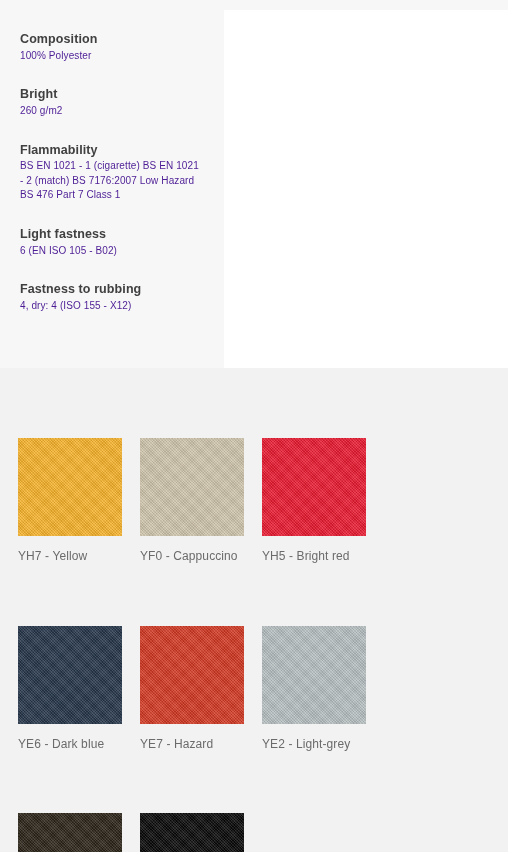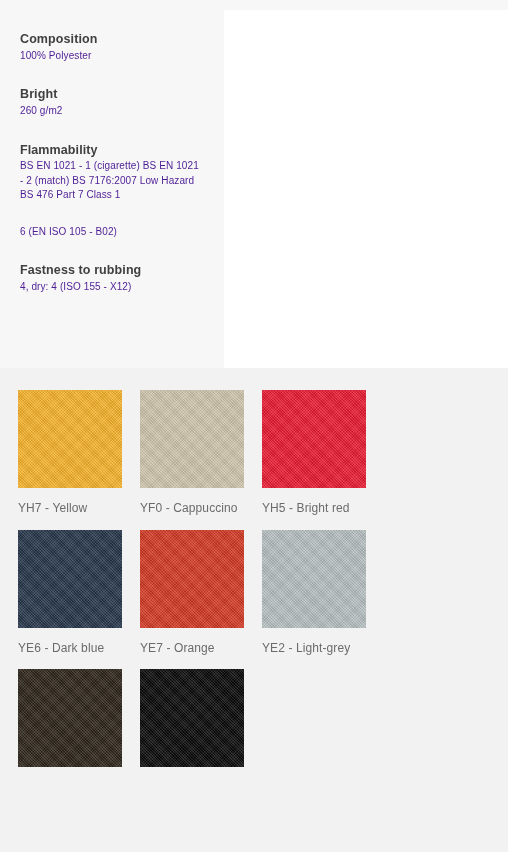--- a/index.html
+++ b/index.html
@@ -70,20 +70,21 @@
     display: flex;
     flex-wrap: wrap;
     padding-left: 18px;
     width: 490px;
     box-sizing: border-box;
   }
   .swatch-cell {
     width: 104px;
     margin-right: 18px;
     margin-bottom: 13px;
+    margin-top: 48px;
   }
   .swatch-chip {
     width: 104px;
     height: 98px;
     background-image:
       repeating-linear-gradient(45deg, rgba(255,255,255,0.11) 0 1px, rgba(0,0,0,0.07) 1px 2px),
       repeating-linear-gradient(-45deg, rgba(255,255,255,0.07) 0 1px, rgba(0,0,0,0.05) 1px 2px);
   }
   .swatch-label {
     font-size: 12px;
@@ -109,20 +110,21 @@
       <div class="spec-title">Bright</div>
       <div class="spec-value">260 g/m2</div>
     </div>
 
     <div class="spec-block">
       <div class="spec-title">Flammability</div>
       <div class="spec-value">BS EN 1021 - 1 (cigarette) BS EN 1021 - 2 (match) BS 7176:2007 Low Hazard BS 476 Part 7 Class 1</div>
     </div>
 
     <div class="spec-block">
+      <div class="spec-title">Light fastness</div>
       <div class="spec-value">6 (EN ISO 105 - B02)</div>
     </div>
 
     <div class="spec-block">
       <div class="spec-title">Fastness to rubbing</div>
       <div class="spec-value">4, dry: 4 (ISO 155 - X12)</div>
     </div>
 
   </div>
 </div>
@@ -147,21 +149,21 @@
       <div class="swatch-label">YH5 - Bright red</div>
     </div>
 
     <div class="swatch-cell">
       <div class="swatch-chip" style="background-color: rgb(36, 52, 73);"></div>
       <div class="swatch-label">YE6 - Dark blue</div>
     </div>
 
     <div class="swatch-cell">
       <div class="swatch-chip" style="background-color: rgb(209, 56, 35);"></div>
-      <div class="swatch-label">YE7 - Orange</div>
+      <div class="swatch-label">YE7 - Hazard</div>
     </div>
 
 
     <div class="swatch-cell">
       <div class="swatch-chip" style="background-color: rgb(181, 190, 192);"></div>
       <div class="swatch-label">YE2 - Light-grey</div>
     </div>
 
     <div class="swatch-cell">
       <div class="swatch-chip" style="background-color: rgb(43, 35, 24);"></div>

